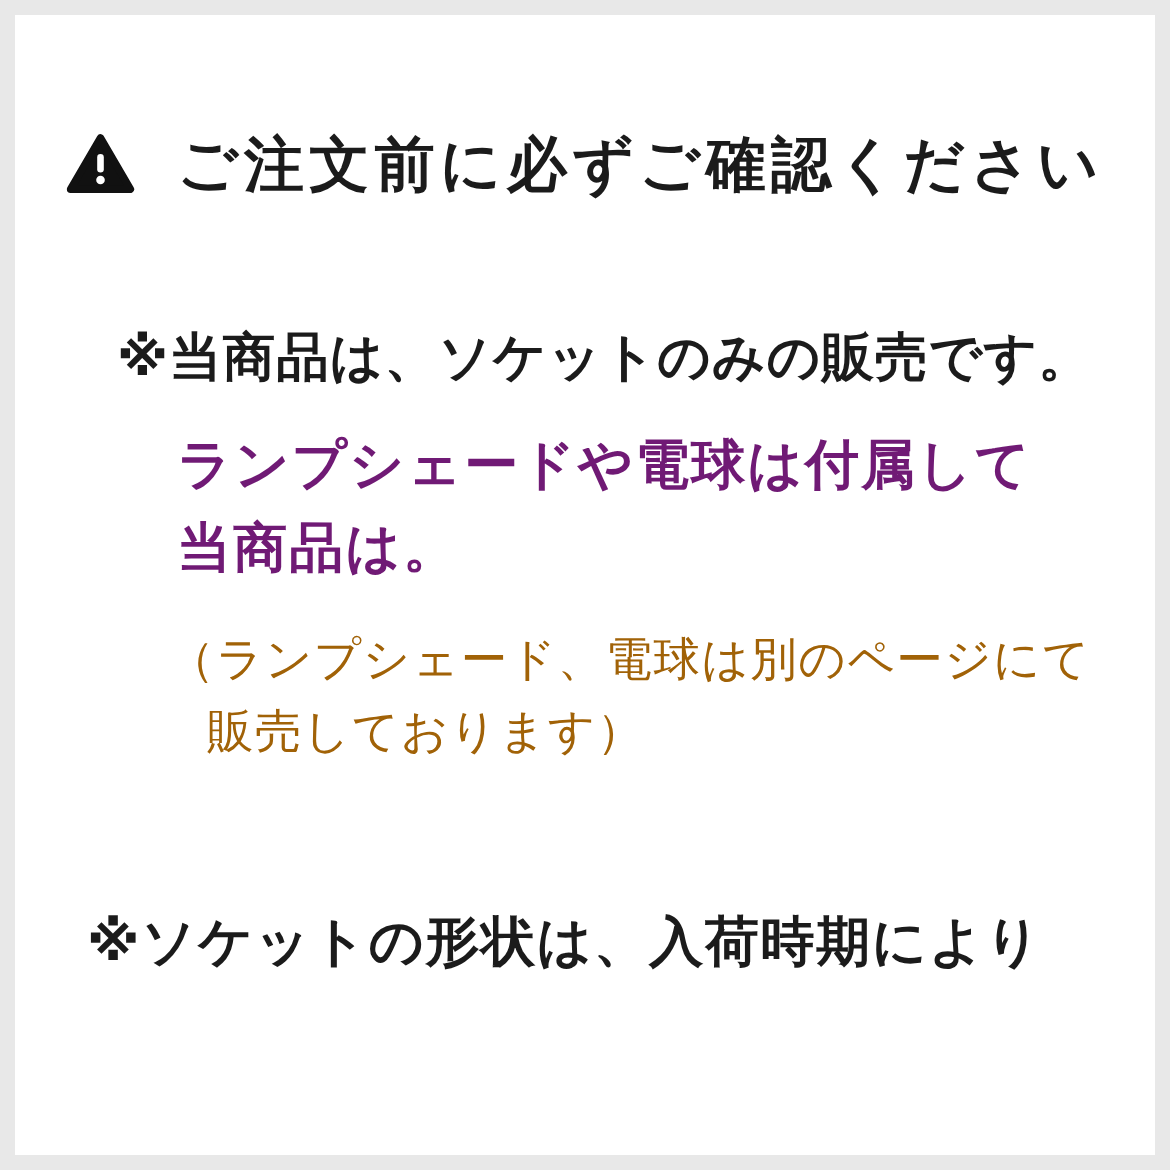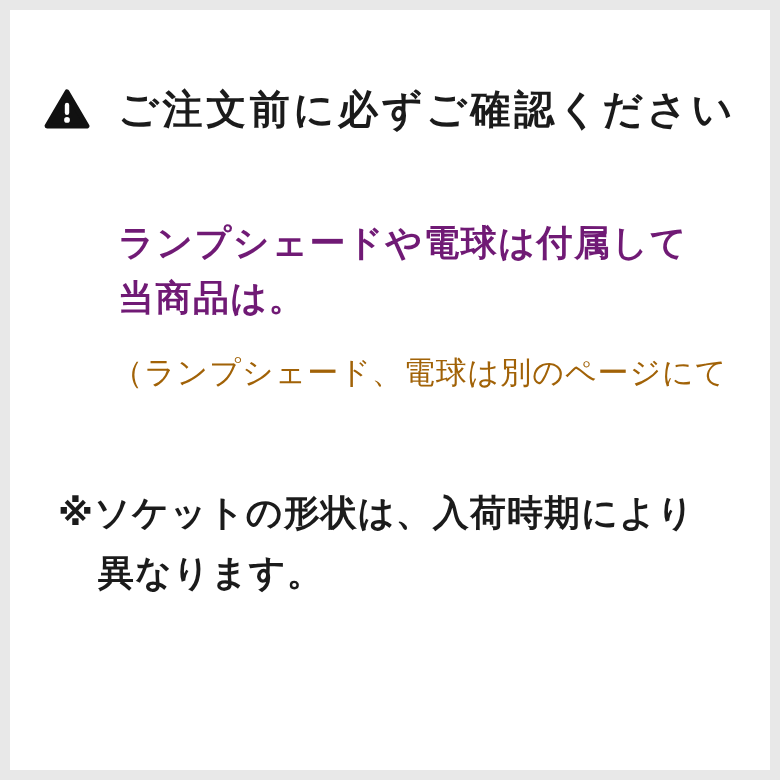--- a/index.html
+++ b/index.html
@@ -93,27 +93,28 @@
       <svg viewBox="0 0 24 24" width="46" height="46" aria-hidden="true">
         <path d="M12 2.6 L22.4 20.4 L1.6 20.4 Z" fill="#111111" stroke="#111111" stroke-width="2.6" stroke-linejoin="round"></path>
         <rect x="10.85" y="8.2" width="2.3" height="6.4" rx="1.15" fill="#ffffff"></rect>
         <circle cx="12" cy="17.2" r="1.5" fill="#ffffff"></circle>
       </svg>
     </span>
     <span class="nowrap">ご注文前に必ずご確認ください</span>
   </div>
 
   <div class="notice-product">
+    <div class="lead-line">※当商品は、ソケットのみの販売です。</div>
     <div class="emphasis">
       <div class="nowrap">ランプシェードや電球は付属して</div>
       <div class="nowrap">当商品は。</div>
     </div>
     <div class="paren-note">
       <div class="nowrap">（ランプシェード、電球は別のページにて</div>
+      <div class="nowrap indent">販売しております）</div>
     </div>
   </div>
 
   <div class="notice-socket">
     <div class="nowrap">※ソケットの形状は、入荷時期により</div>
-    <div class="nowrap indent">異なります。</div>
   </div>
 
 </div>
 
 </body></html>

